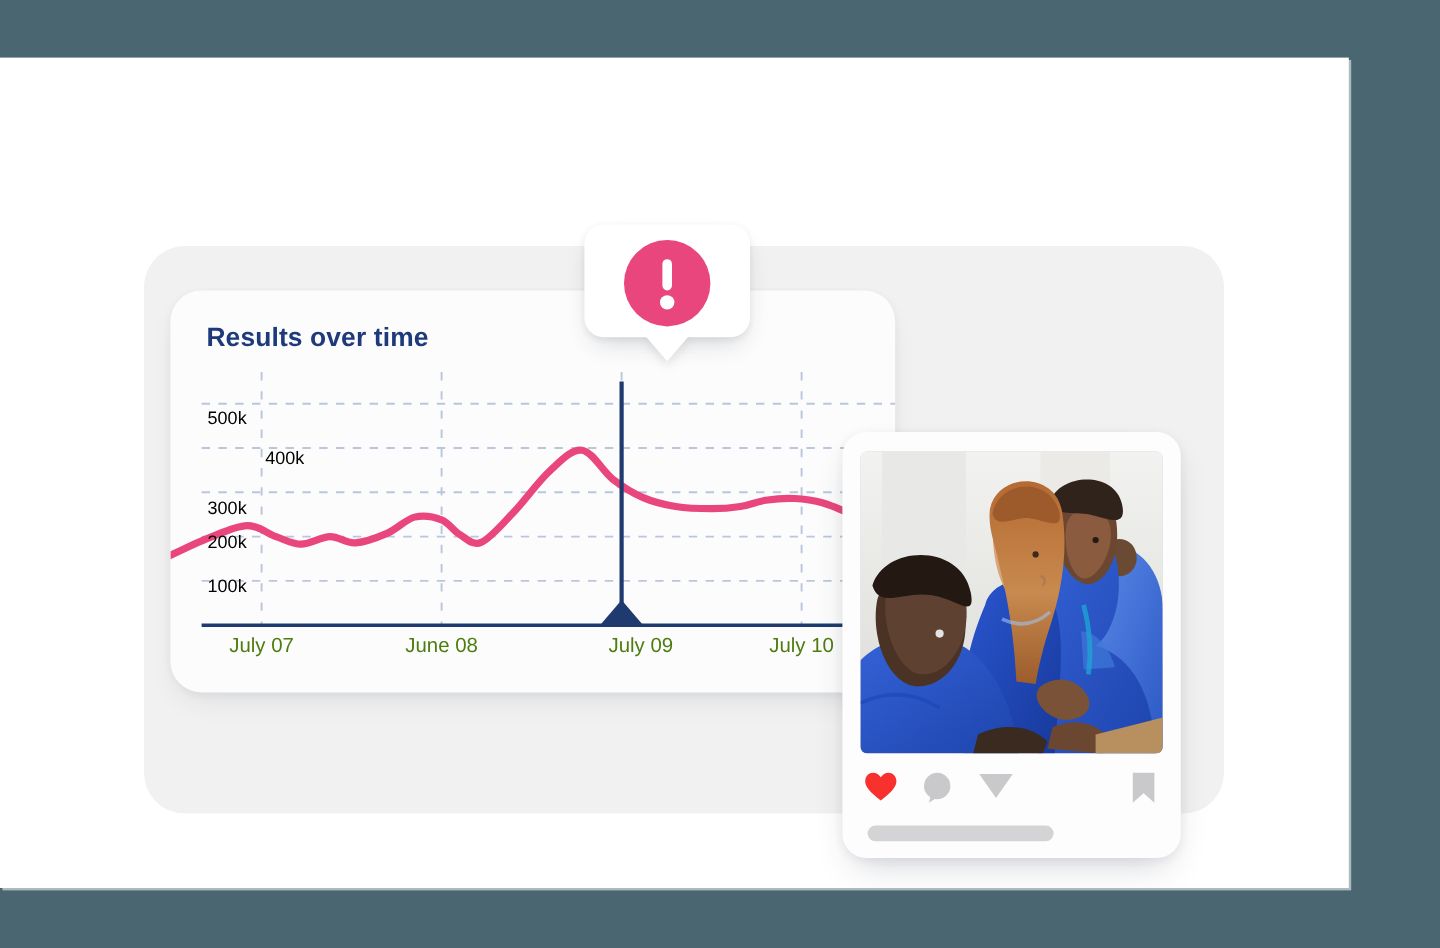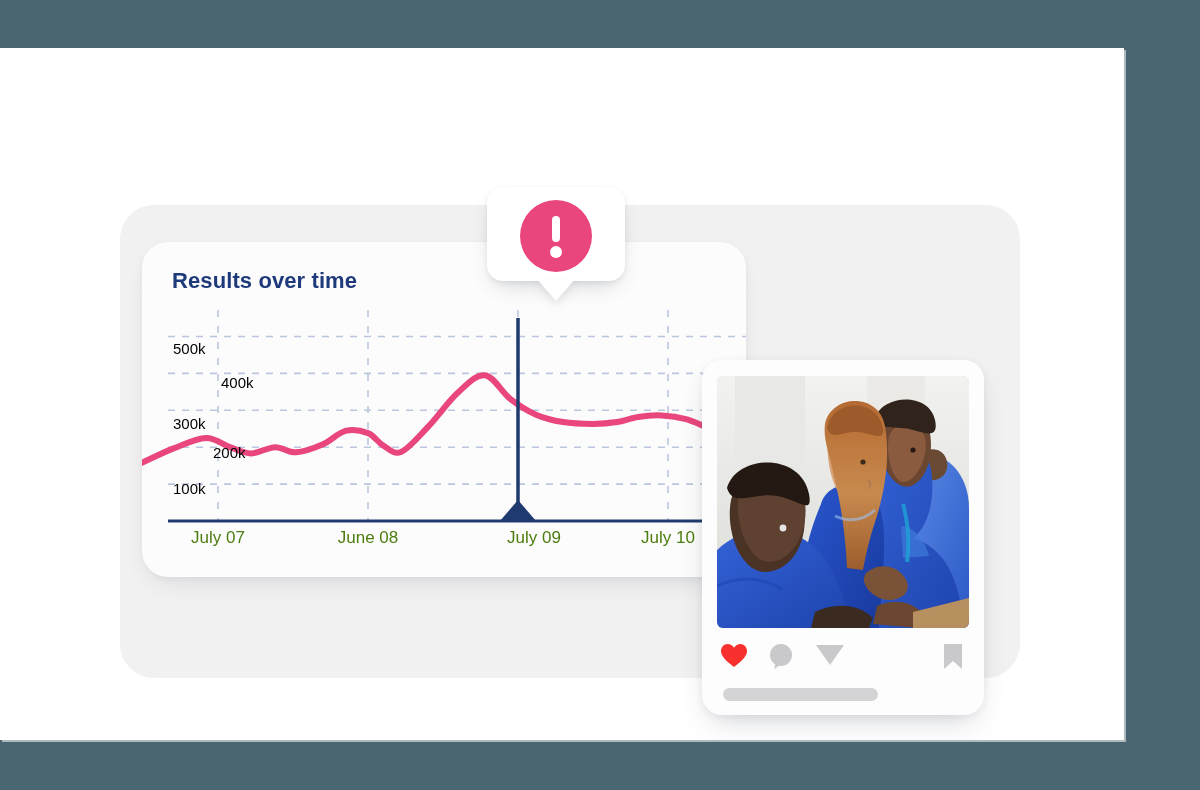--- a/index.html
+++ b/index.html
@@ -225,21 +225,21 @@
 
         <path id="series-forecast" fill="none" stroke="#e8467c" stroke-width="6" stroke-linecap="round" stroke-linejoin="round" stroke-dasharray="16 13" d="M 751.00 161.63 C 757.25 163.23, 776.00 168.64, 788.50 171.23 C 801.00 173.81, 813.50 175.90, 826.00 177.13 C 838.50 178.36, 851.00 178.61, 863.50 178.61 C 876.00 178.61, 888.50 177.93, 901.00 177.13 C 913.50 176.33, 926.00 174.55, 938.50 173.81 C 951.00 173.07, 963.50 172.89, 976.00 172.70 C 988.50 172.52, 1001.00 172.21, 1013.50 172.70 C 1026.00 173.19, 1039.75 173.69, 1051.00 175.65 C 1062.25 177.62, 1071.00 181.31, 1081.00 184.51 C 1091.00 187.71, 1101.00 191.71, 1111.00 194.85 C 1121.00 197.98, 1131.00 201.49, 1141.00 203.34 C 1151.00 205.18, 1166.00 205.49, 1171.00 205.92"></path>
 
         <line id="marker-line" x1="376" y1="76" x2="376" y2="279" stroke="#1f3a6e" stroke-width="3.5"></line>
         <polygon id="marker-tri" points="376,258 394,279 358,279" fill="#1f3a6e"></polygon>
       </svg>
 
       <div class="ylabel" style="top:98px;">500k</div>
       <div class="ylabel" style="top:132px;margin-left:48px;">400k</div>
       <div class="ylabel" style="top:173px;">300k</div>
-      <div class="ylabel" style="top:202px;margin-left:40px;">200k</div>
+      <div class="ylabel" style="top:202px;">200k</div>
       <div class="ylabel" style="top:238px;">100k</div>
 
       <div class="xlabel" style="left:76px;">July 07</div>
       <div class="xlabel" style="left:226px;">June 08</div>
       <div class="xlabel" style="left:392px;">July 09</div>
       <div class="xlabel" style="left:526px;">July 10</div>
     </div>
 
     <div id="alert-callout"></div>
     <div id="alert-tail"></div>

